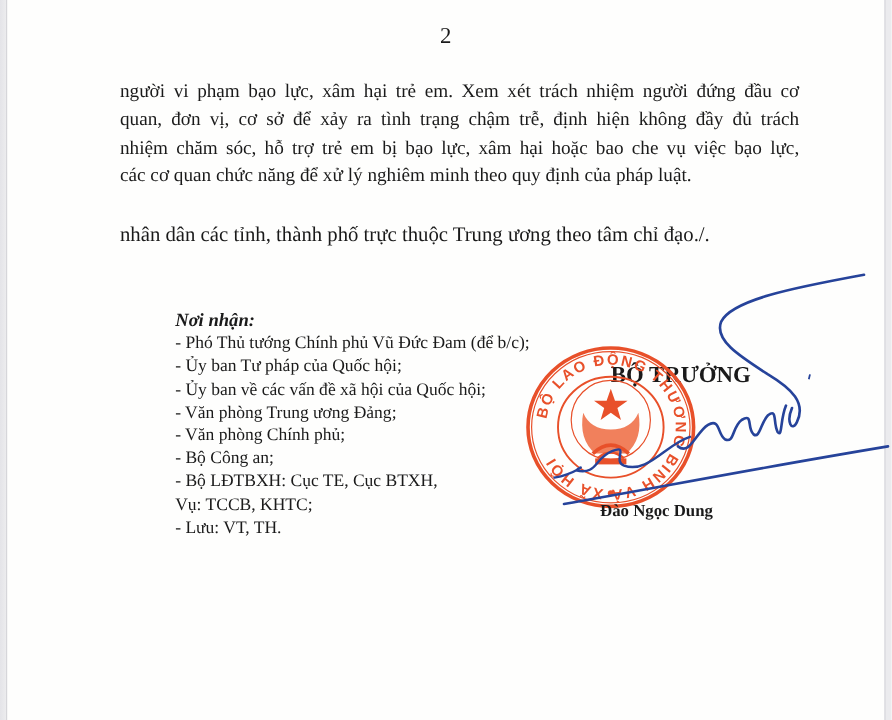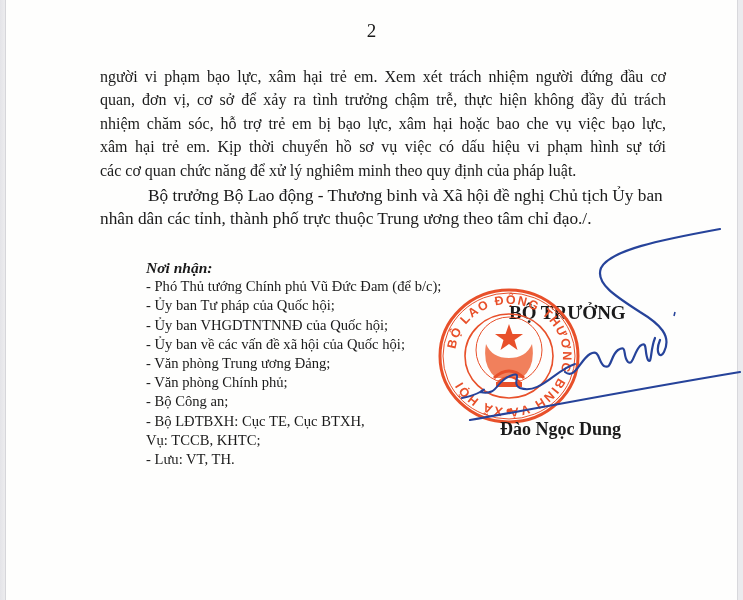--- a/index.html
+++ b/index.html
@@ -42,57 +42,54 @@
       font-size: 14.6px; line-height: 19.2px; margin-left: 33px;
     }
     .recipients .title { font-weight: bold; font-style: italic; font-size: 15.5px; }
     .recipients .item { display: block; white-space: nowrap; }
     .signer-title {
       position: absolute; left: 509px; top: 257px;
       font-weight: bold; font-size: 19px; white-space: nowrap; margin-top: 45px;
     }
     .signer-name {
       position: absolute; left: 500px; top: 419px;
-      font-weight: bold; font-size: 18px; white-space: nowrap;
+      font-weight: bold; font-size: 14px; white-space: nowrap;
     }
     .stamp-svg {
       position: absolute; left: 436px; top: 286px;
       width: 146px; height: 140px;
     }
     .signature-svg {
       position: absolute; left: 0; top: 0; width: 743px; height: 600px;
       pointer-events: none;
     }
   </style>
 </head>
 <body>
 
 <div class="edge-left"></div>
 <div class="edge-right"></div>
 
 <div class="page-number">2</div>
 
 <div class="body-para">
   <span class="line">người vi phạm bạo lực, xâm hại trẻ em. Xem xét trách nhiệm người đứng đầu cơ</span>
-  <span class="line">quan, đơn vị, cơ sở để xảy ra tình trưởng chậm trễ, thực hiện không đầy đủ trách</span>
+  <span class="line">quan, đơn vị, cơ sở để xảy ra tình trạng chậm trễ, định hiện không đầy đủ trách</span>
   <span class="line">nhiệm chăm sóc, hỗ trợ trẻ em bị bạo lực, xâm hại hoặc bao che vụ việc bạo lực,</span>
-  <span class="line">xâm hại trẻ em. Kịp thời chuyển hồ sơ vụ việc có dấu hiệu vi phạm hình sự tới</span>
   <span class="line last">các cơ quan chức năng để xử lý nghiêm minh theo quy định của pháp luật.</span>
 </div>
 
 <div class="closing-para">
-  <span class="line indent">Bộ trưởng Bộ Lao động - Thương binh và Xã hội đề nghị Chủ tịch Ủy ban</span>
   <span class="line">nhân dân các tỉnh, thành phố trực thuộc Trung ương theo tâm chỉ đạo./.</span>
 </div>
 
 <div class="recipients">
   <span class="item title">Nơi nhận:</span>
   <span class="item">- Phó Thủ tướng Chính phủ Vũ Đức Đam (để b/c);</span>
   <span class="item">- Ủy ban Tư pháp của Quốc hội;</span>
-  <span class="item">- Ủy ban VHGDTNTNNĐ của Quốc hội;</span>
   <span class="item">- Ủy ban về các vấn đề xã hội của Quốc hội;</span>
   <span class="item">- Văn phòng Trung ương Đảng;</span>
   <span class="item">- Văn phòng Chính phủ;</span>
   <span class="item">- Bộ Công an;</span>
   <span class="item">- Bộ LĐTBXH: Cục TE, Cục BTXH,</span>
   <span class="item">Vụ: TCCB, KHTC;</span>
   <span class="item">- Lưu: VT, TH.</span>
 </div>
 
 <div class="signer-title">BỘ TRƯỞNG</div>

